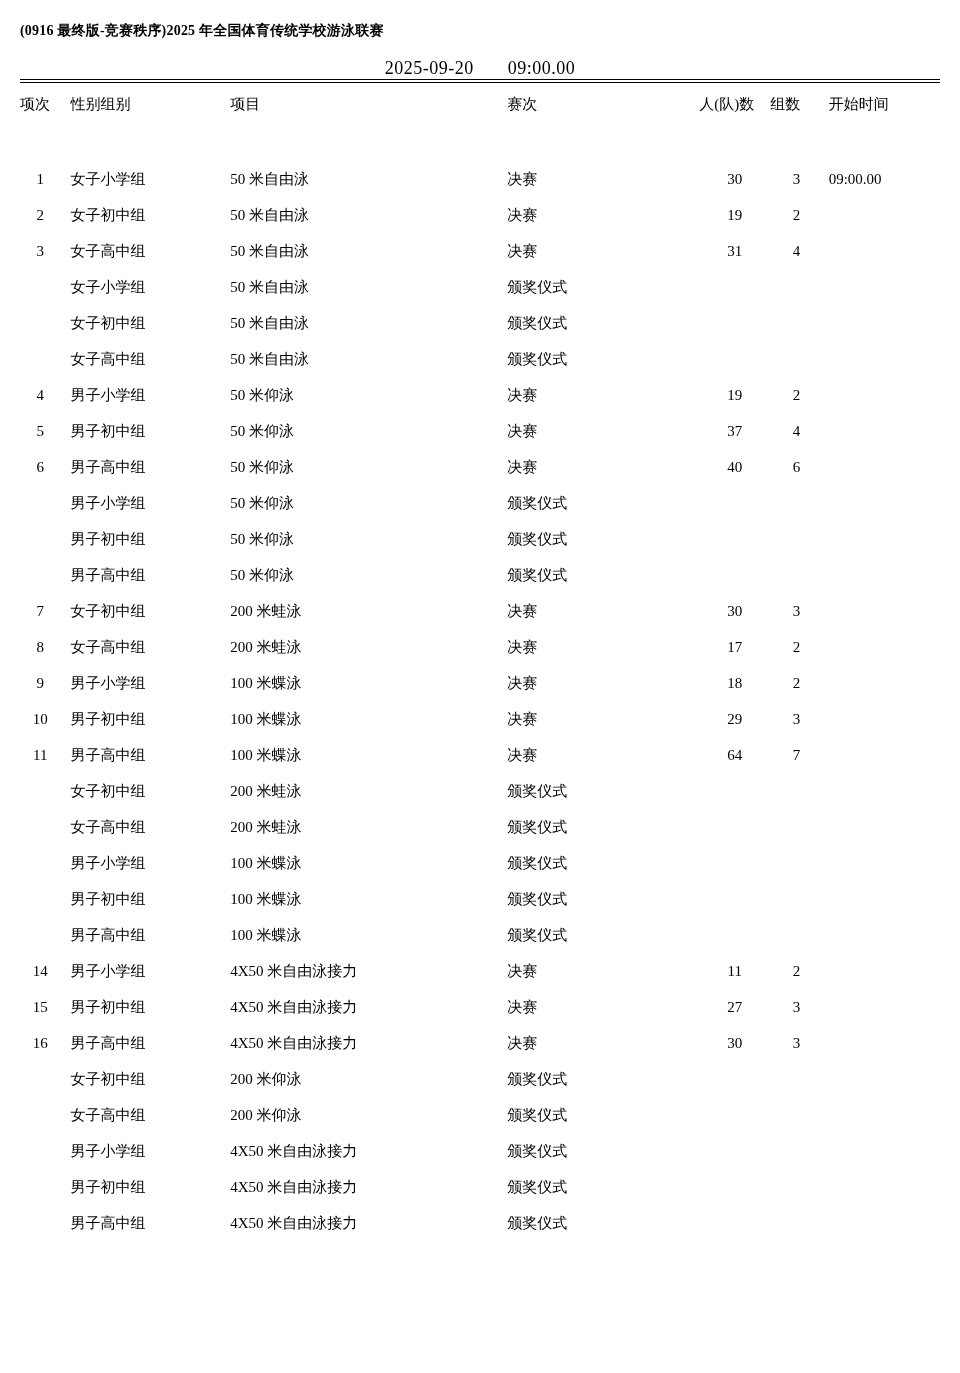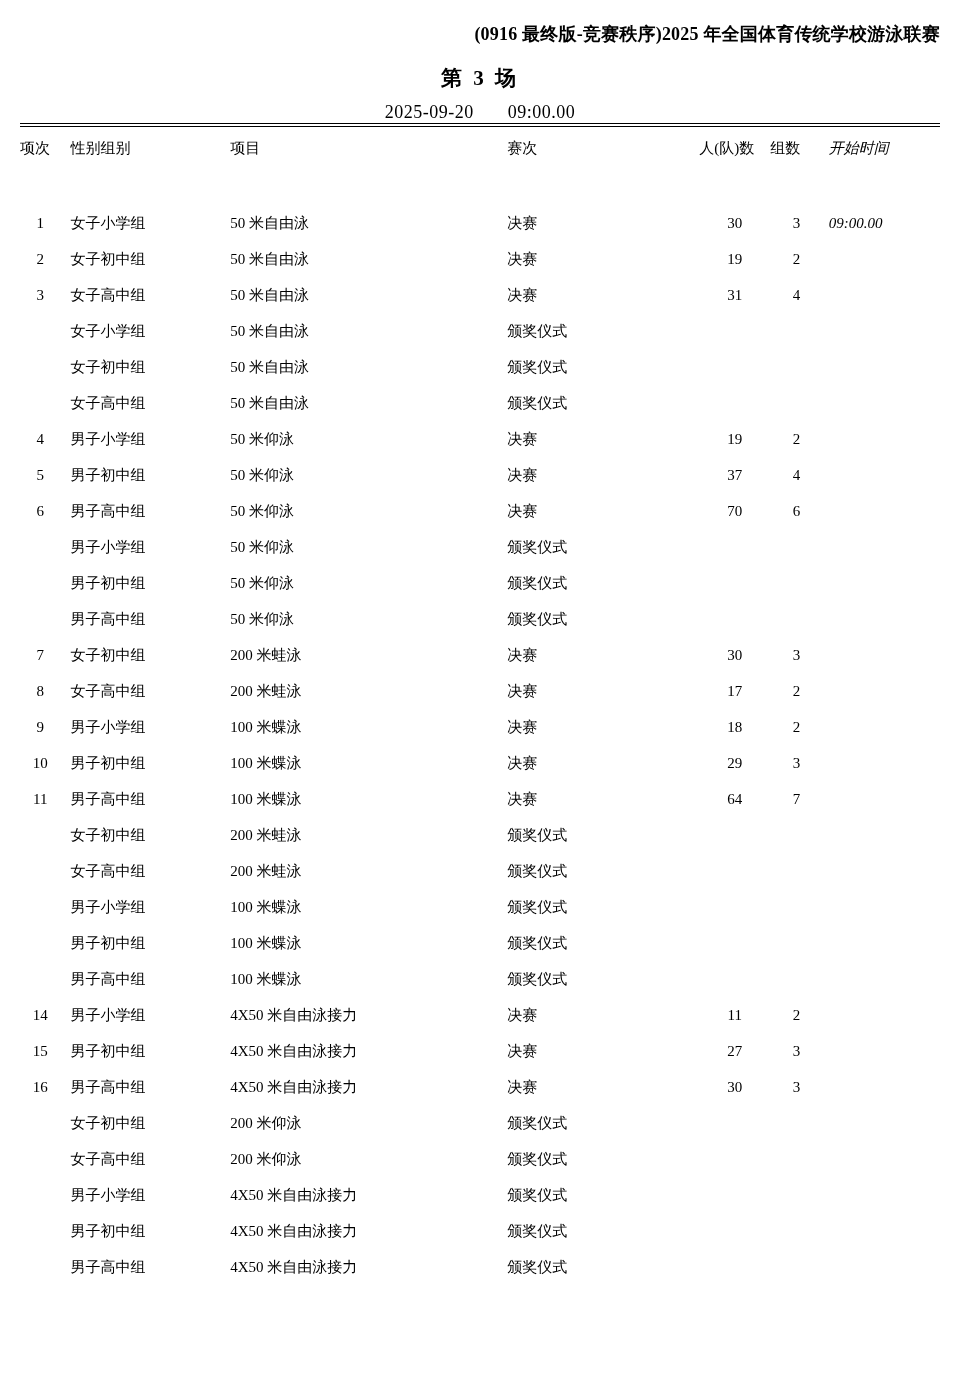--- a/index.html
+++ b/index.html
@@ -14,22 +14,22 @@
     color: #000000;
   }
   .page {
     width: 960px;
     min-height: 1373px;
     box-sizing: border-box;
     padding: 18px 20px 10px 20px;
     position: relative;
   }
   .doc-title {
-    text-align: right;
-    font-size: 18px;
+    text-align: left;
+    font-size: 14px;
     font-weight: bold;
     letter-spacing: 0.2px;
     margin-top: 4px;
     margin-bottom: 18px;
   }
   .session-title {
     text-align: center;
     font-size: 21px;
     font-weight: bold;
     letter-spacing: 3px;
@@ -66,34 +66,33 @@
     padding: 8.5px 0;
     font-size: 15px;
     white-space: nowrap;
   }
   .col-no      { width: 40px;  text-align: center; }
   .col-group   { width: 150px; padding-left: 10px !important; }
   .col-event   { width: 270px; padding-left: 8px !important; }
   .col-round   { width: 190px; padding-left: 4px !important; }
   .col-count   { width: 70px;  text-align: center; }
   .col-heats   { width: 52px;  text-align: center; }
-  .col-time    { width: 110px; padding-left: 6px !important; font-style: italic; }
+  .col-time    { width: 110px; padding-left: 6px !important; }
   thead .col-no { text-align: left; padding-left: 0 !important; margin-left: 20px; }
   thead .col-count { text-align: left; padding-left: 0 !important; }
   thead .col-heats { text-align: left; padding-left: 0 !important; }
   .spacer-row td { height: 18px; padding: 0; }
 </style>
 </head>
 <body>
 
 <div class="page">
 
   <div class="doc-title">(0916 最终版-竞赛秩序)2025 年全国体育传统学校游泳联赛</div>
 
-  <div class="session-title">第 3 场</div>
 
   <div class="session-datetime">
     <span class="dt-date">2025-09-20</span><span class="dt-time">09:00.00</span>
   </div>
 
   <div class="rule-double"></div>
 
   <table class="schedule">
     <thead>
       <tr>
@@ -180,21 +179,21 @@
           <td class="col-round">决赛</td>
           <td class="col-count">37</td>
           <td class="col-heats">4</td>
           <td class="col-time"></td>
         </tr>
         <tr>
           <td class="col-no">6</td>
           <td class="col-group">男子高中组</td>
           <td class="col-event">50 米仰泳</td>
           <td class="col-round">决赛</td>
-          <td class="col-count">70</td>
+          <td class="col-count">40</td>
           <td class="col-heats">6</td>
           <td class="col-time"></td>
         </tr>
         <tr>
           <td class="col-no"></td>
           <td class="col-group">男子小学组</td>
           <td class="col-event">50 米仰泳</td>
           <td class="col-round">颁奖仪式</td>
           <td class="col-count"></td>
           <td class="col-heats"></td>

